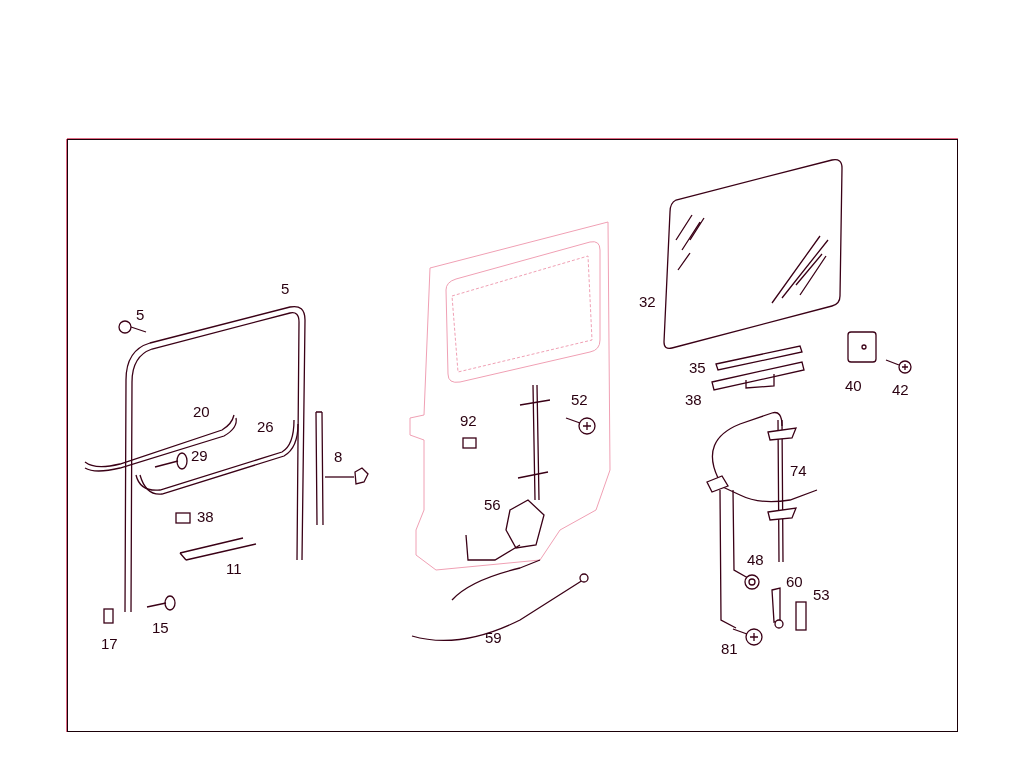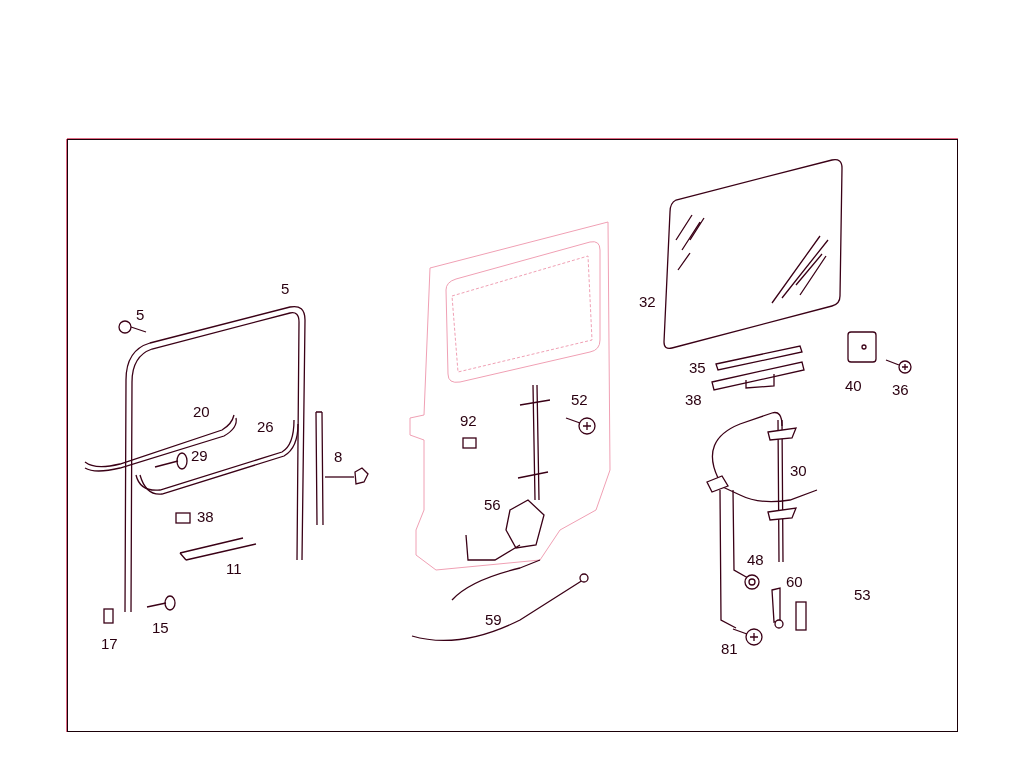--- a/index.html
+++ b/index.html
@@ -150,22 +150,22 @@
 <span class="lbl" style="left:152px;top:620px">15</span>
 <span class="lbl" style="left:101px;top:636px">17</span>
 <span class="lbl" style="left:193px;top:404px">20</span>
 <span class="lbl" style="left:197px;top:509px">38</span>
 <span class="lbl" style="left:257px;top:419px">26</span>
 <span class="lbl" style="left:191px;top:448px">29</span>
 <span class="lbl" style="left:639px;top:294px">32</span>
 <span class="lbl" style="left:689px;top:360px">35</span>
 <span class="lbl" style="left:685px;top:392px">38</span>
 <span class="lbl" style="left:845px;top:378px">40</span>
-<span class="lbl" style="left:892px;top:382px">36</span>
-<span class="lbl" style="left:790px;top:463px">30</span>
+<span class="lbl" style="left:892px;top:382px">42</span>
+<span class="lbl" style="left:790px;top:463px">74</span>
 <span class="lbl" style="left:721px;top:641px">81</span>
 <span class="lbl" style="left:747px;top:552px">48</span>
 <span class="lbl" style="left:786px;top:574px">60</span>
-<span class="lbl" style="left:854px;top:587px">53</span>
+<span class="lbl" style="left:813px;top:587px">53</span>
 <span class="lbl" style="left:484px;top:497px">56</span>
-<span class="lbl" style="left:485px;top:612px">59</span>
+<span class="lbl" style="left:485px;top:630px">59</span>
 <span class="lbl" style="left:571px;top:392px">52</span>
 <span class="lbl" style="left:460px;top:413px">92</span>
 
 </body></html>

